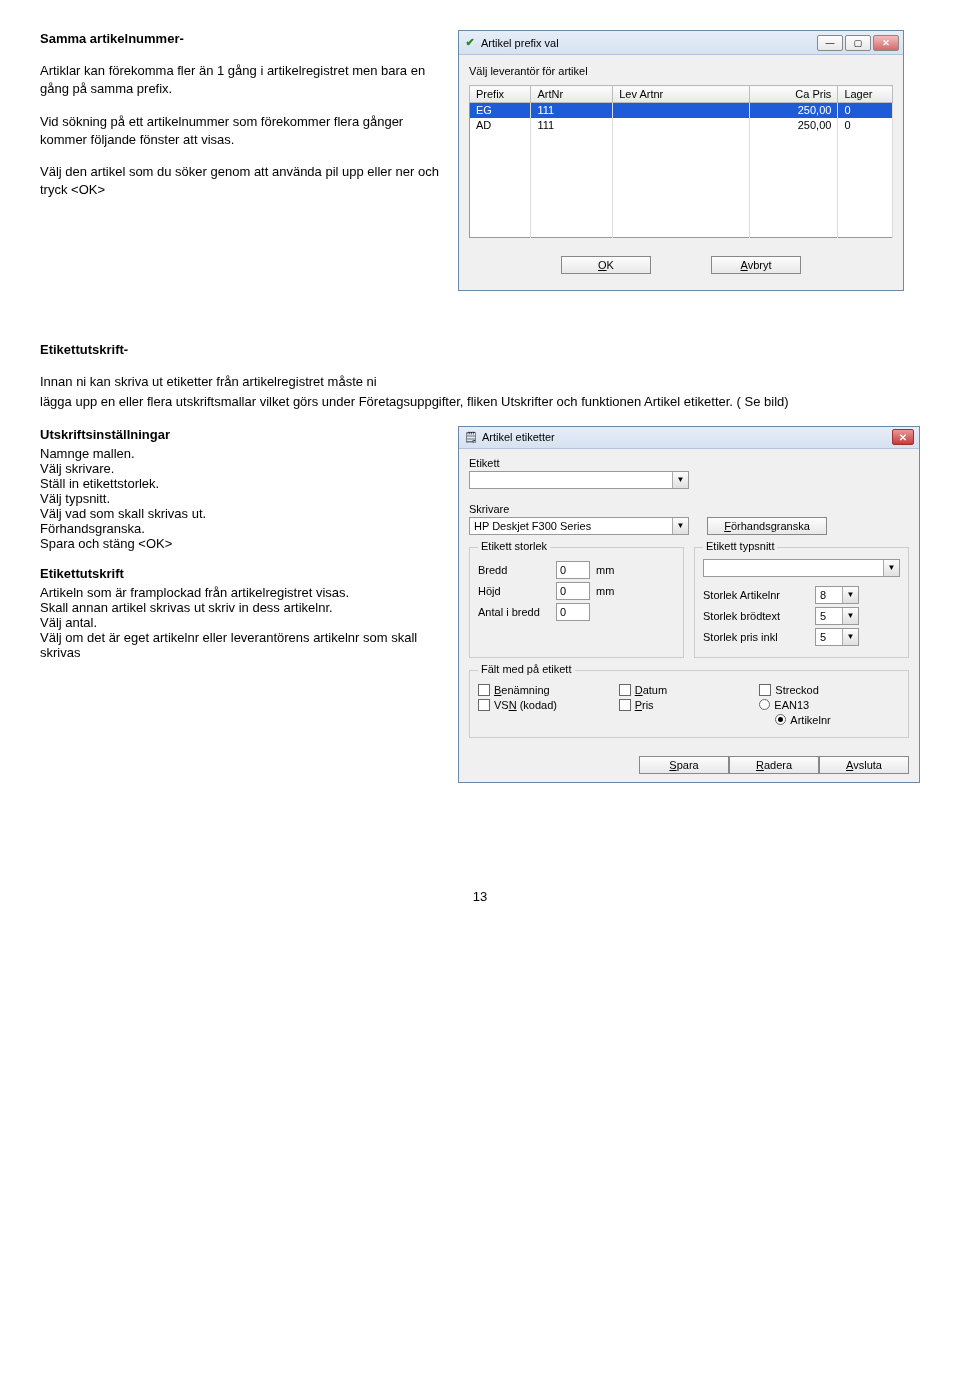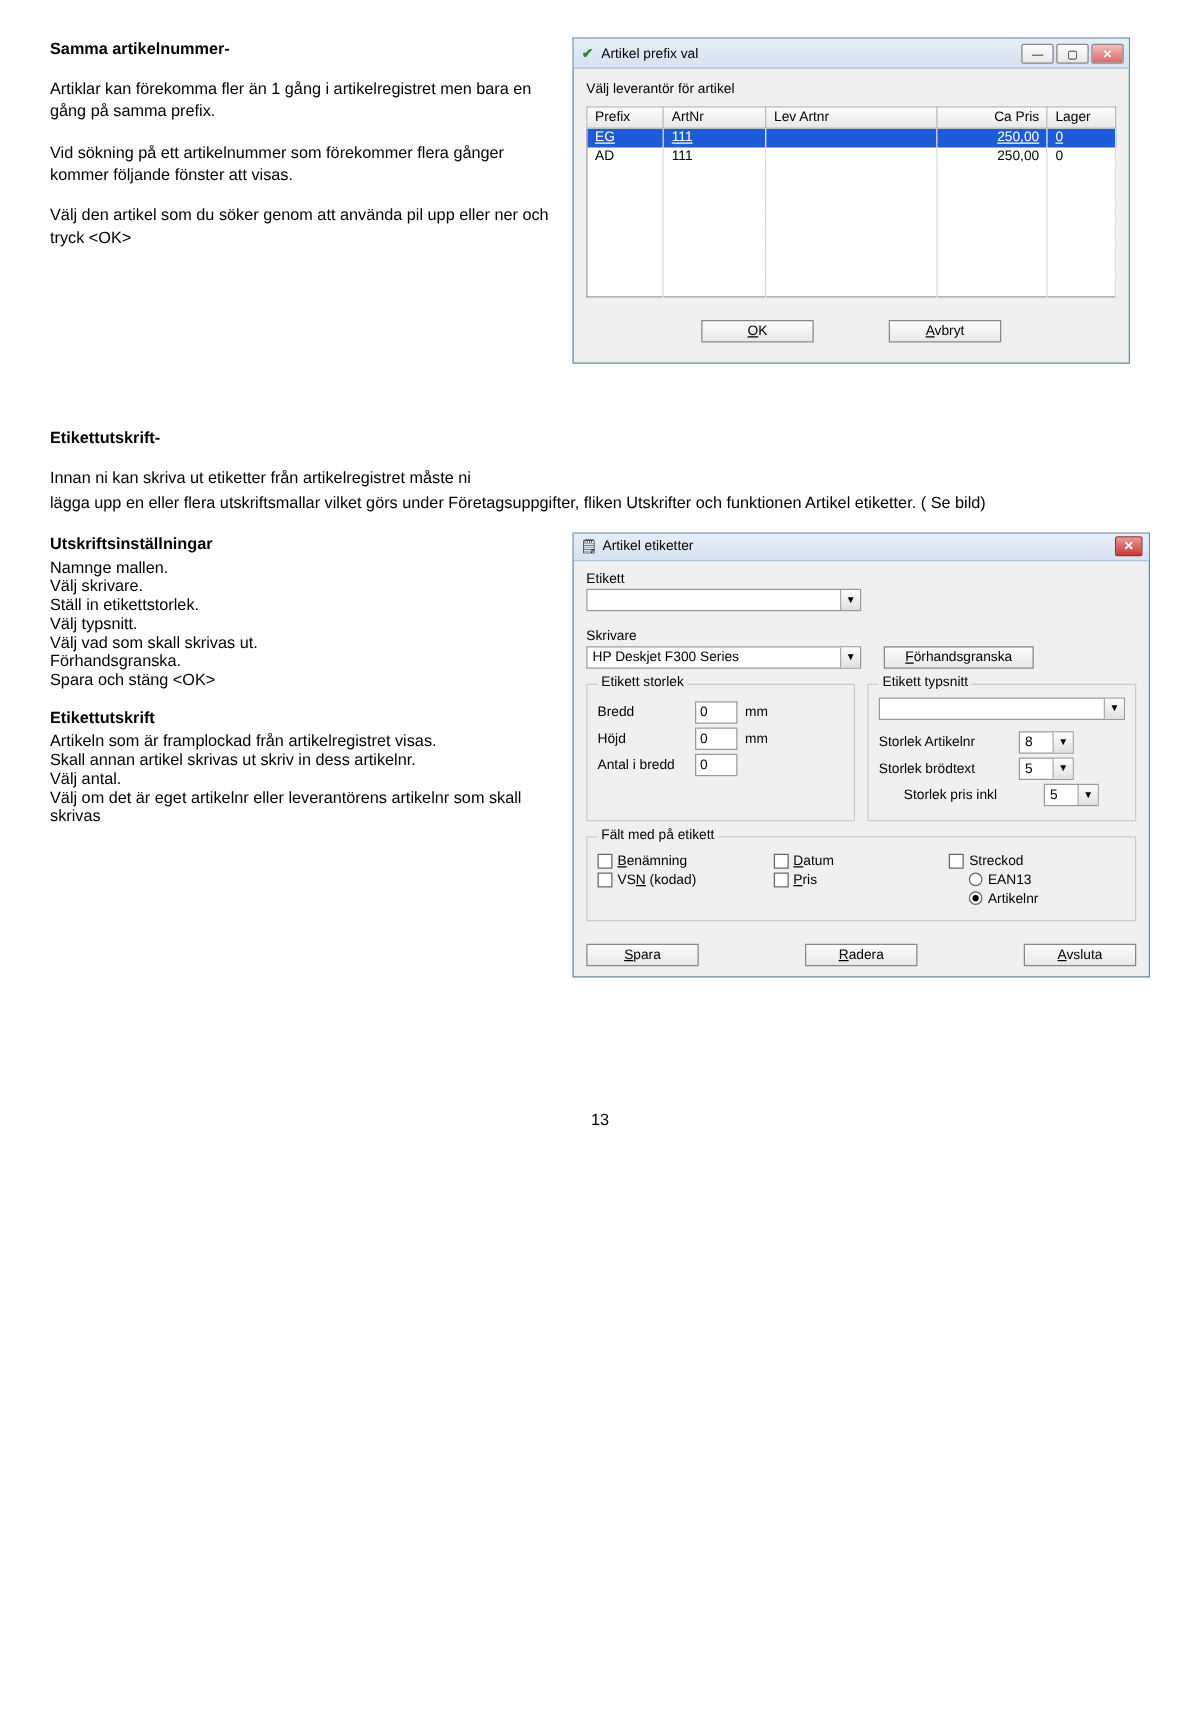--- a/index.html
+++ b/index.html
@@ -61,21 +61,21 @@
     border: 1px solid #bbb;
     padding: 2px 6px;
     font-weight: normal;
     text-align: left;
   }
   table.grid td {
     border-right: 1px solid #ddd;
     padding: 1px 6px;
     height: 15px;
   }
-  tr.sel td { background: #1e5bd7; color: #fff; text-decoration: underline; }
+  tr.sel td { background: #1e5bd7; color: #fff; }
 
   .btnrow { display:flex; justify-content:center; gap:60px; margin-top:18px; margin-bottom:8px; }
   .btn {
     border: 1px solid #888;
     background: linear-gradient(#fdfdfd,#e8e8e8);
     padding: 2px 0;
     width: 90px;
     text-align: center;
     font-size: 11px;
   }
@@ -311,21 +311,21 @@
               </div>
           </div>
           <div class="row">
             <label style="width:112px;">Storlek brödtext</label>
             <div class="combo" style="width:44px;">
                 <span class="val">5</span>
                 <span class="arrow">▼</span>
               </div>
           </div>
           <div class="row">
-            <label style="width:112px;margin-left:20px;">Storlek pris inkl</label>
+            <label style="width:112px;">Storlek pris inkl</label>
             <div class="combo" style="width:44px;">
                 <span class="val">5</span>
                 <span class="arrow">▼</span>
               </div>
           </div>
         </div>
       </div>
 
       <div class="grp">
         <div class="grp-title">Fält med på etikett</div>
@@ -348,33 +348,33 @@
             <div class="row">
                 <span class="chk"></span>
                 <span><span class="u">P</span>ris</span>
               </div>
           </div>
           <div style="flex:1;">
             <div class="row">
                 <span class="chk"></span>
                 <span>Streckod</span>
               </div>
-            <div class="row" style="margin-left:16px;">
+            <div class="row" style="">
                 <span class="radio"></span>
                 <span>EAN13</span>
               </div>
             <div class="row" style="margin-left:16px;">
                 <span class="radio checked"></span>
                 <span>Artikelnr</span>
               </div>
           </div>
         </div>
       </div>
 
-      <div style="display:flex;justify-content:space-between;margin-top:18px;">
+      <div style="display:flex;justify-content:flex-end;margin-top:18px;">
         <div class="btn"><span class="u">S</span>para</div>
         <div class="btn"><span class="u">R</span>adera</div>
         <div class="btn"><span class="u">A</span>vsluta</div>
       </div>
     </div>
   </div>
 </div>
 
 <div class="pagenum">13</div>
 

